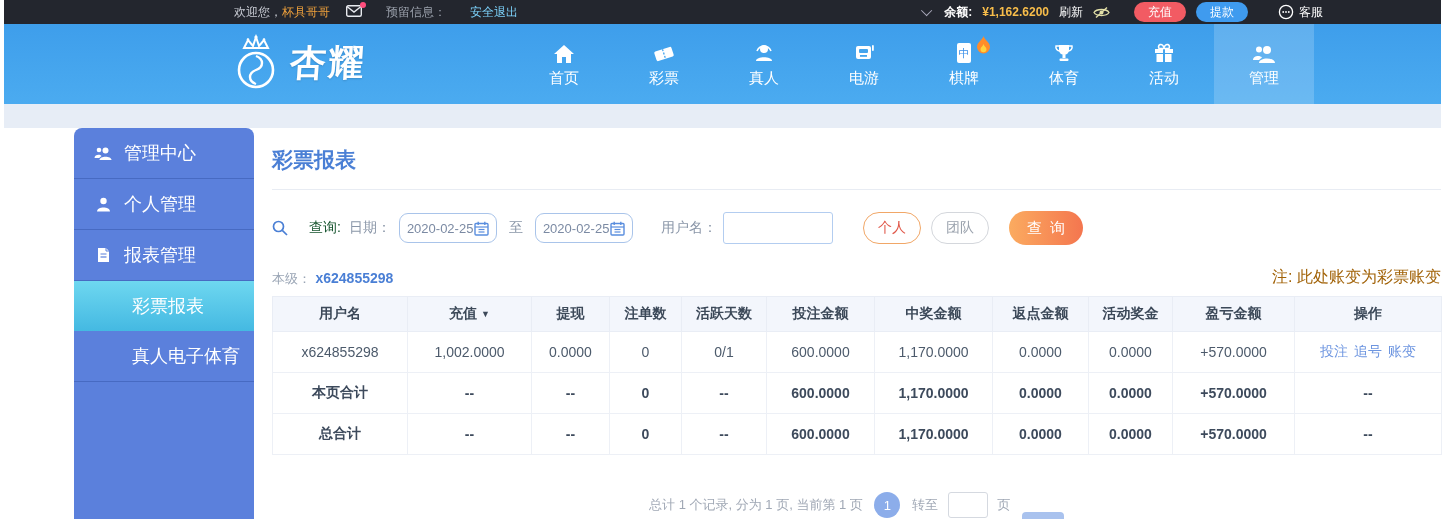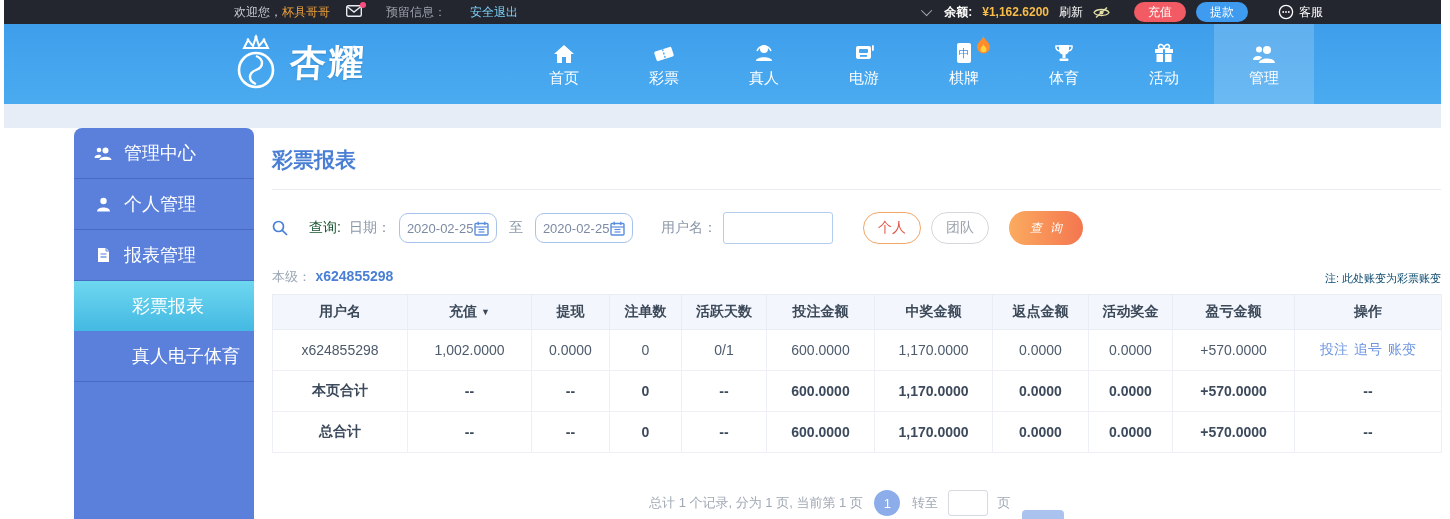--- a/index.html
+++ b/index.html
@@ -64,27 +64,27 @@
   .date-box input { border:none; outline:none; width:66px; font-size:13px; color:#7b8aa3;
                     font-family:"Liberation Sans","DejaVu Sans",sans-serif; }
   .to-label { margin:0 4px 0 12px; }
   .uname-label { margin-left:28px; }
   .uname-input { width:110px; height:32px; border:1px solid #b3cdf0; border-radius:3px; margin-left:6px; outline:none; padding:0 6px; font-size:13px; }
   .tag-pill { width:58px; height:32px; border-radius:16px; background:#fff; font-size:14px; cursor:pointer;
               display:flex; align-items:center; justify-content:center; }
   .tag-personal { border:1px solid #f1a767; color:#e0584a; margin-left:30px; }
   .tag-team { border:1px solid #d4d7dc; color:#9aa2ad; margin-left:10px; }
   .search-btn { width:74px; height:34px; border:none; border-radius:17px; margin-left:20px; cursor:pointer;
-                background:linear-gradient(90deg,#fbab60 0%,#f4764f 100%); color:#fff; font-size:12px;
-                letter-spacing:8px; padding-left:8px; font-family:"Liberation Sans","DejaVu Sans",sans-serif;font-style:italic; }
+                background:linear-gradient(90deg,#fbab60 0%,#f4764f 100%); color:#fff; font-size:15px;
+                letter-spacing:8px; padding-left:8px; font-family:"Liberation Sans","DejaVu Sans",sans-serif; }
 
   .level-row { margin:22px 0 0 18px; width:1169px; display:flex; justify-content:space-between; align-items:flex-end; }
   .level-label { font-size:13px; color:#9aa5b5; }
   .level-value { font-size:14px; color:#4a7fd5; font-weight:bold; }
-  .level-note { font-size:11px; color:#0c4a6e; }
+  .level-note { font-size:16px; color:#a16207; }
 
   table.report { margin:8px 0 0 18px; width:1169px; border-collapse:collapse; table-layout:fixed; font-size:14px; }
   table.report th { height:35px; background:#f3f6fc; color:#3c4959; font-weight:600; border:1px solid #e9edf5; }
   table.report td { height:41px; text-align:center; color:#4c5a6b; border:1px solid #edf0f6; background:#fff; }
   th.sortable { color:#f56c6c; cursor:pointer; }
   th.sortable .arrow { font-size:9px; vertical-align:1px; }
   tr.bold td { font-weight:bold; color:#3d4a5c; }
   td.green { color:#27a343; }
   .op-link { color:#6d95e0; cursor:pointer; margin:0 3px; }
 

